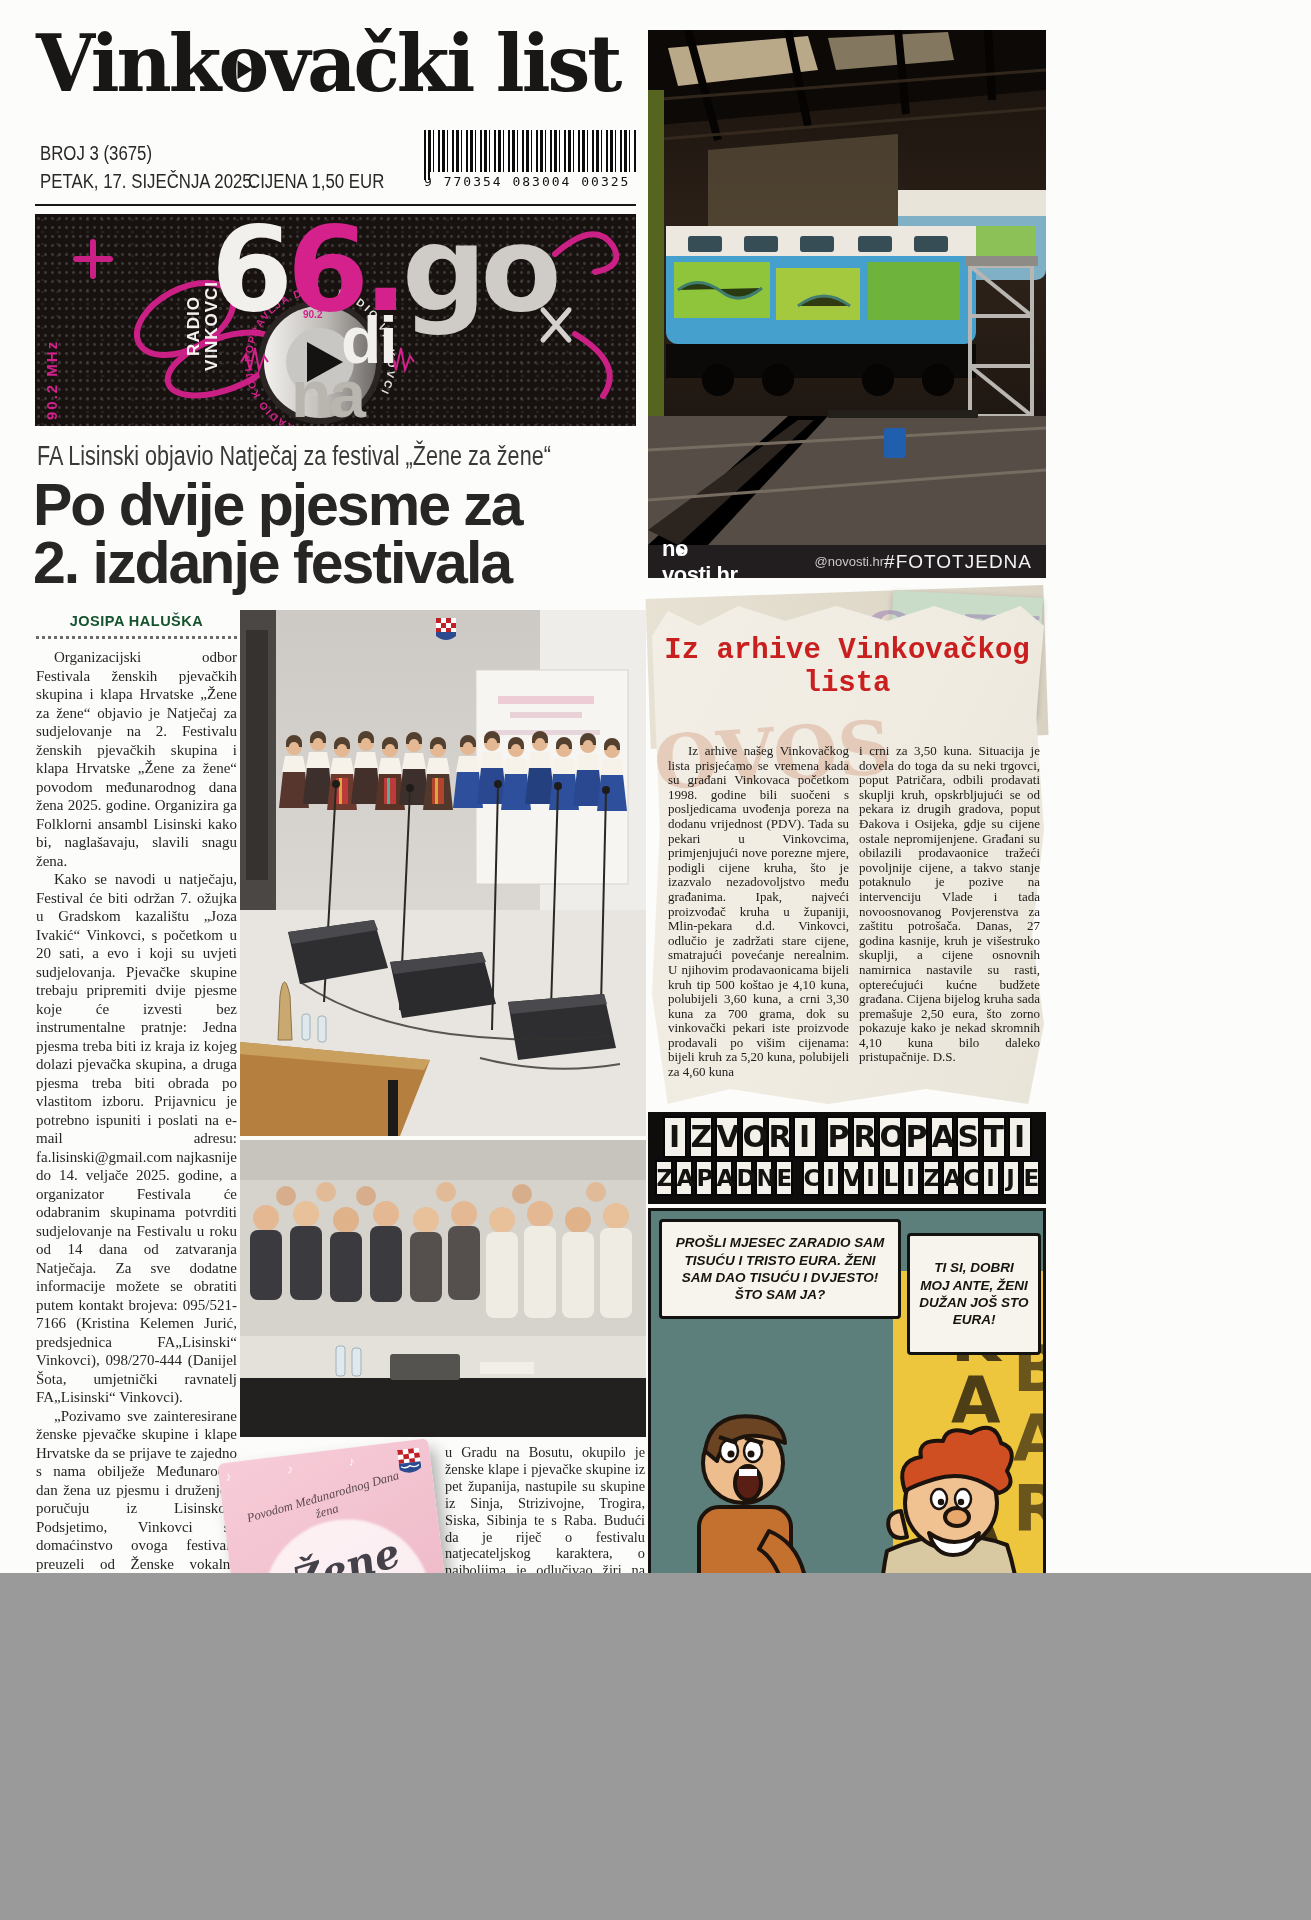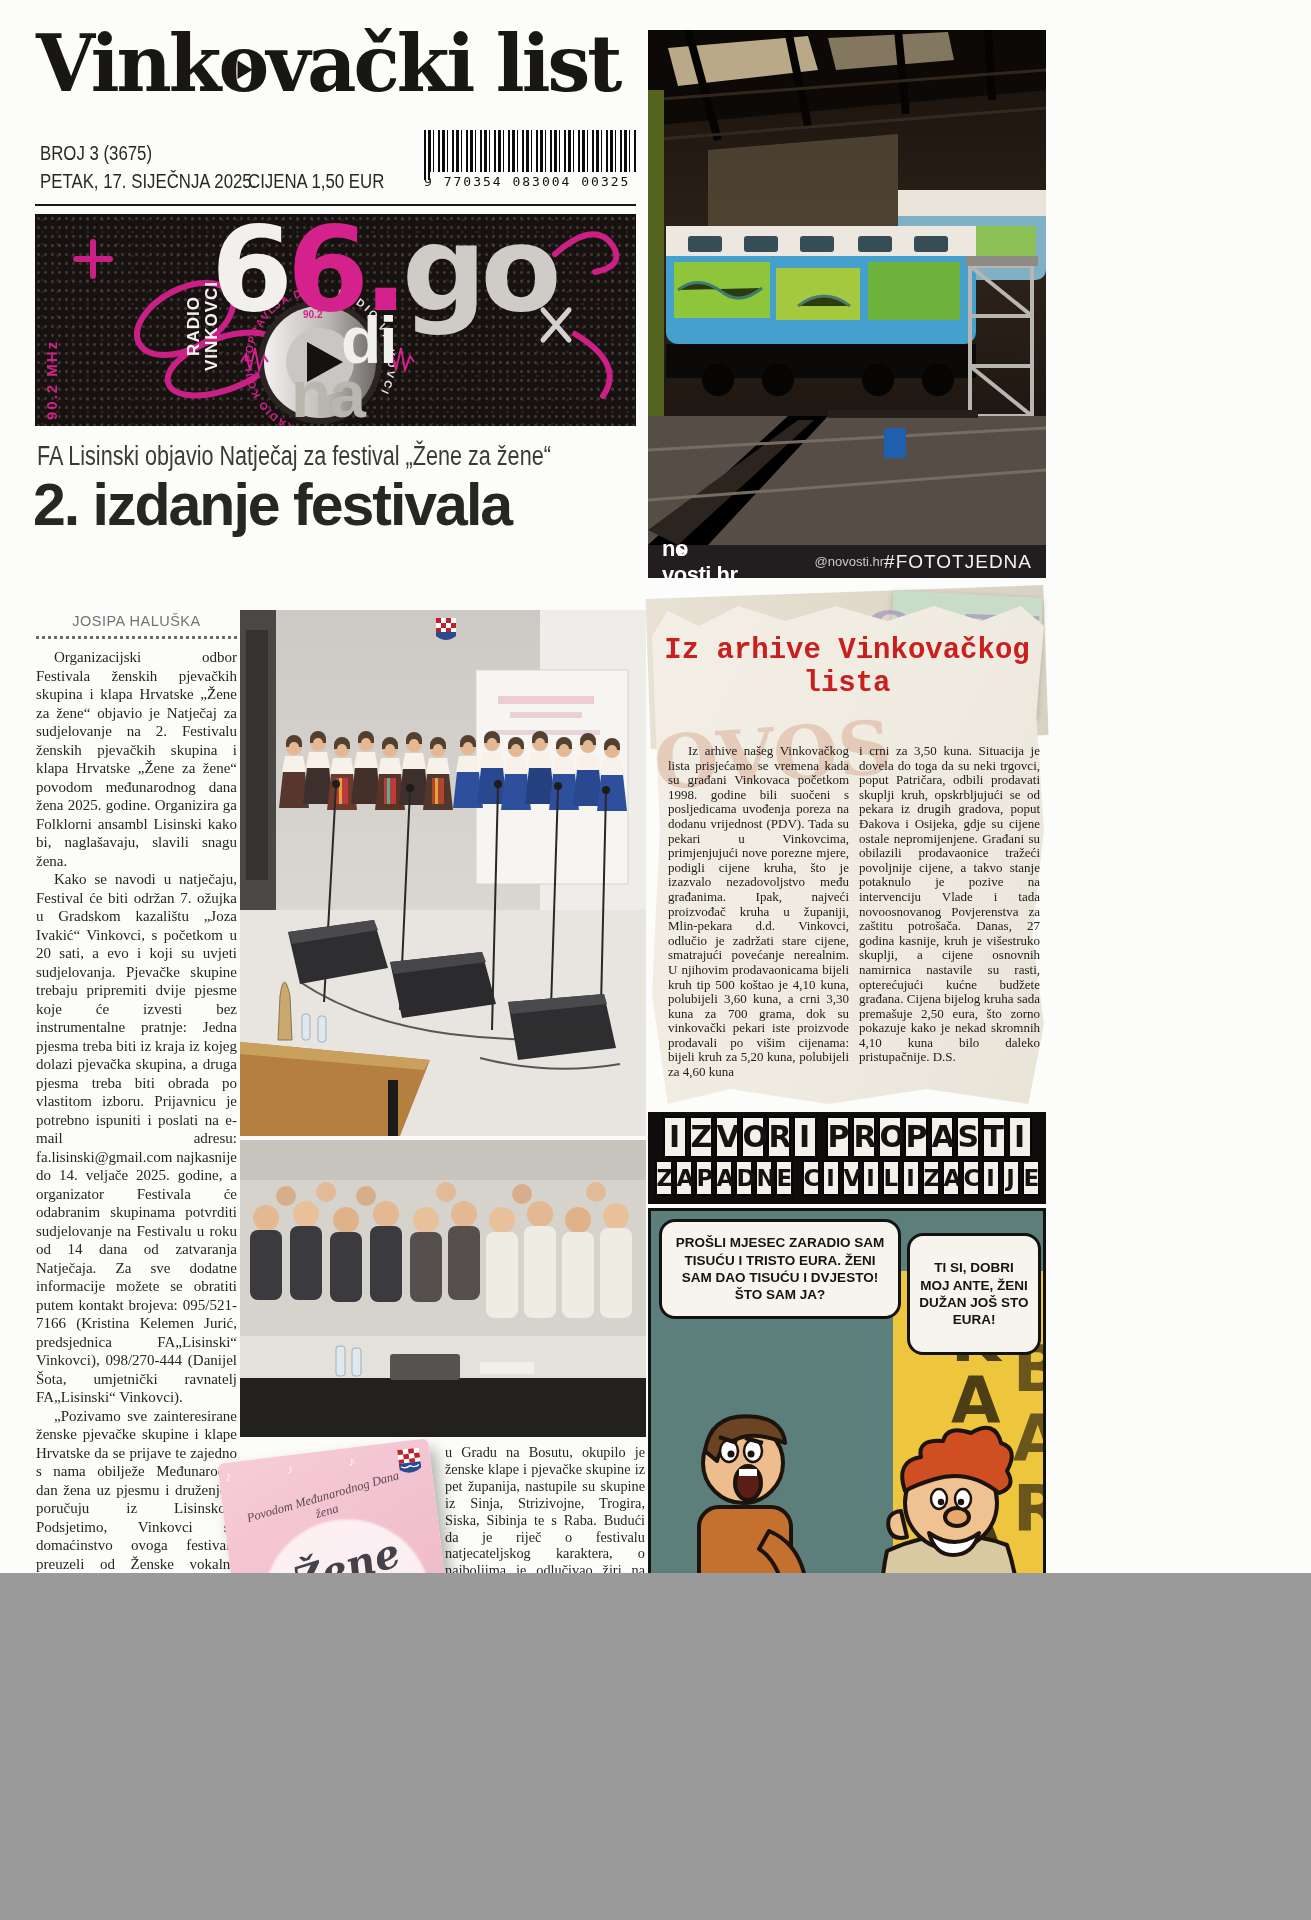--- a/index.html
+++ b/index.html
@@ -35,21 +35,21 @@
   .r-big{left:176px;top:-4px;font-family:"DejaVu Sans",sans-serif;font-weight:800;font-size:118px;line-height:1;letter-spacing:-6px;color:#f2f0ec;}
   .r-big .pink{color:#d4218c;}
   .r-big .grey{color:#cfccc7;}
   .r-di{left:306px;top:88px;font-weight:800;font-size:66px;color:#f2f0ec;letter-spacing:-2px;}
   .r-na{left:256px;top:142px;font-weight:800;font-size:66px;color:#b9b5af;letter-spacing:-2px;}
   .r-xrow{left:112px;top:168px;color:#8e8a86;font-weight:700;font-size:21px;letter-spacing:9px;opacity:.85;}
 
   
   .kicker{left:37px;top:441px;font-size:27px;color:#3b3a38;white-space:nowrap;transform:scaleX(.8);transform-origin:left top;}
   .headline{left:33px;top:477px;font-weight:700;font-size:59px;line-height:.98;letter-spacing:-2px;color:#272624;}
-  .byline{left:36px;top:613px;width:201px;text-align:center;font-weight:400;font-size:14.5px;letter-spacing:.5px;color:#737373;}
+  .byline{left:36px;top:613px;width:201px;text-align:center;font-weight:700;font-size:14.5px;letter-spacing:.5px;color:#14532d;}
   .dotline{left:36px;top:636px;width:201px;border-top:3px dotted #6d6b68;}
   .serif{font-family:"Liberation Serif",serif;}
   .main-col{left:36px;top:648px;width:201px;height:1142px;font-size:15px;line-height:18.5px;text-align:justify;color:#262522;}
   .main-col p{margin:0;text-indent:18px;}
   .cont-left{left:238px;top:1645px;width:205px;font-size:15px;line-height:21.5px;text-align:right;color:#262522;white-space:pre-line;}
   .cont-right{left:445px;top:1444px;width:200px;font-size:14.3px;line-height:16.9px;text-align:justify;color:#262522;}
 
   
   .photo1{left:240px;top:610px;width:406px;height:526px;}
   .photo2{left:240px;top:1140px;width:406px;height:297px;}
@@ -80,22 +80,22 @@
   
   .comic-title{left:648px;top:1112px;width:398px;height:92px;background:#0e0d0c;text-align:center;padding-top:3px;box-sizing:border-box;}
   .lbrow{line-height:0;white-space:nowrap;}
   .lb{display:inline-block;background:#f3f1ea;color:#141310;border:2px solid #060606;margin:1px;
       font-weight:700;font-family:"DejaVu Sans",sans-serif;text-align:center;}
   .row1 .lb{width:20px;height:38px;line-height:38px;font-size:30px;}
   .row2 .lb{width:14px;height:32px;line-height:32px;font-size:23px;}
   .lbsp{display:inline-block;width:7px;}
   .comic{left:648px;top:1208px;width:398px;height:690px;background:#5c7f7b;border:3px solid #121211;box-sizing:border-box;}
   .comic svg{position:absolute;left:0;top:0;}
-  .bubble{position:absolute;background:#f6f4ec;border:3px solid #121211;border-radius:16px;
-          font-weight:700;font-size:13.5px;line-height:1.28;text-align:center;color:#16140f;
+  .bubble{position:absolute;background:#f6f4ec;border:3px solid #121211;border-radius:4px;
+          font-weight:700;font-style:italic;font-size:13.5px;line-height:1.28;text-align:center;color:#16140f;
           display:flex;align-items:center;justify-content:center;padding:6px 8px;box-sizing:border-box;}
   .bub-l{left:8px;top:8px;width:242px;height:100px;}
   .bub-r{left:256px;top:22px;width:134px;height:122px;}
   .comic-sign{position:absolute;right:18px;bottom:14px;font-style:italic;font-size:12.5px;color:#2c2a28;}
 
   
   .flyer{left:236px;top:1450px;width:212px;height:318px;transform:rotate(-7deg);
          background:linear-gradient(155deg,#f7ccd8,#efbcca 55%,#e9b0c0);border-radius:6px;
          box-shadow:6px 10px 16px rgba(0,0,0,.3);overflow:hidden;}
   .fl-top{position:absolute;left:12px;top:38px;width:180px;transform:rotate(-9deg);
@@ -179,20 +179,21 @@
     <div class="abs r-station">RADIO
 VINKOVCI</div>
     <div class="abs r-freq">90.2 MHz</div>
     <div class="abs r-big"><span>6</span><span class="pink">6</span><span class="pink">.</span><span class="grey">go</span></div>
     <div class="abs r-di">di</div>
     <div class="abs r-na">na</div>
   </div>
 
   <div class="abs kicker">FA Lisinski objavio Natječaj za festival „Žene za žene“</div>
   <div class="abs headline">
+    <div>Po dvije pjesme za</div>
     <div>2. izdanje festivala</div>
   </div>
   <div class="abs byline">JOSIPA HALUŠKA</div>
   <div class="abs dotline"></div>
 
   <div class="abs serif main-col">
     <p>Organizacijski odbor Festivala ženskih pjevačkih skupina i klapa Hrvatske „Žene za žene“ objavio je Natječaj za sudjelovanje na 2. Festivalu ženskih pjevačkih skupina i klapa Hrvatske „Žene za žene“ povodom međunarodnog dana žena 2025. godine. Organizira ga Folklorni ansambl Lisinski kako bi, naglašavaju, slavili snagu žena.</p>
     <p>Kako se navodi u natječaju, Festival će biti održan 7. ožujka u Gradskom kazalištu „Joza Ivakić“ Vinkovci, s početkom u 20 sati, a evo i koji su uvjeti sudjelovanja. Pjevačke skupine trebaju pripremiti dvije pjesme koje će izvesti bez instrumentalne pratnje: Jedna pjesma treba biti iz kraja iz kojeg dolazi pjevačka skupina, a druga pjesma treba biti obrada po vlastitom izboru. Prijavnicu je potrebno ispuniti i poslati na e-mail adresu: fa.lisinski@gmail.com najkasnije do 14. veljače 2025. godine, a organizator Festivala će odabranim skupinama potvrditi sudjelovanje na Festivalu u roku od 14 dana od zatvaranja Natječaja. Za sve dodatne informacije možete se obratiti putem kontakt brojeva: 095/521-7166 (Kristina Kelemen Jurić, predsjednica FA„Lisinski“ Vinkovci), 098/270-444 (Danijel Šota, umjetnički ravnatelj FA„Lisinski“ Vinkovci).</p>
     <p>„Pozivamo sve zainteresirane ženske pjevačke skupine i klape Hrvatske da se prijave te zajedno s nama obilježe Međunarodni dan žena uz pjesmu i druženje“, poručuju iz Lisinskog. Podsjetimo, Vinkovci su domaćinstvo ovoga festivala preuzeli od Ženske vokalne skupine Ive iz Ivanić Grada, s ciljem izrade mreže talentiranih žena, klapa i</p>
   </div>

